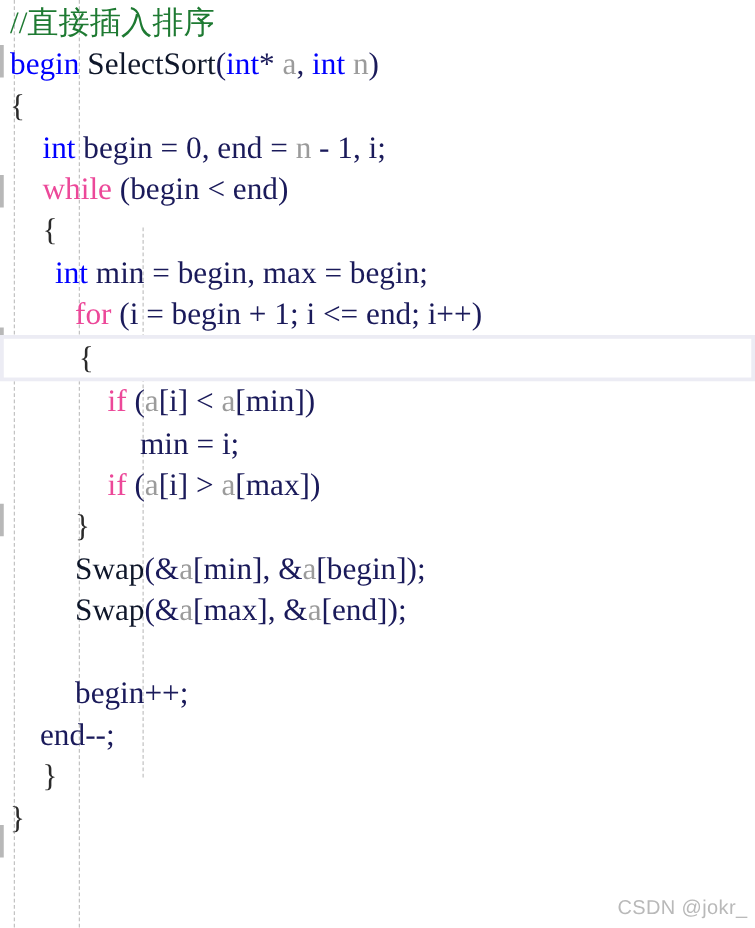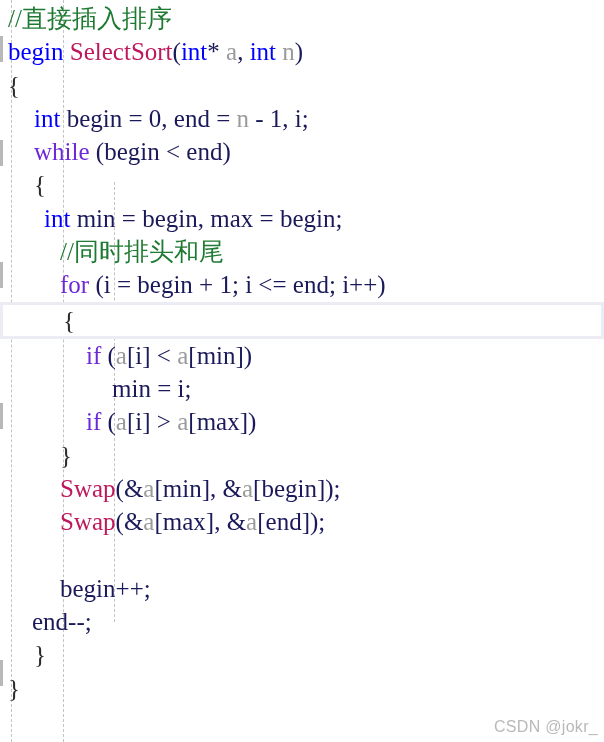--- a/index.html
+++ b/index.html
@@ -61,22 +61,22 @@
     border-top: 3px solid #ececf4;
     border-bottom: 3px solid #ececf4;
     border-left: 3px solid #ececf4;
     border-right: 3px solid #ececf4;
     height: 37px;
     line-height: 31px;
   }
 
   
   .kw      { color: #0000ff; }            
-  .ctrl    { color: #6d28d9; }            
-  .fn      { color: #be185d; }            
+  .ctrl    { color: #ec4899; }            
+  .fn      { color: #0f172a; }            
   .param   { color: #9b9b9b; }            
   .ident   { color: #1a1a5a; margin-top: 31px; }            
   .num     { color: #1a1a5a; }
   .punct   { color: #1a1a5a; }
   .brace   { color: #2a2a2a; }
   .cmt     { color: #1e7a32; }
 
   
   .foldmark {
     position: absolute;
@@ -112,21 +112,20 @@
   <div class="foldmark" style="top:660px;height:26px;"></div>
 
   <div class="code" id="code-lines">
       <div class="line"><span class="txt" style="padding-left: 8px;"><span class="cmt">//直接插入排序</span></span></div>
       <div class="line"><span class="txt" style="padding-left: 8px;"><span class="kw">begin</span> <span class="fn">SelectSort</span><span class="punct">(</span><span class="kw">int</span><span class="punct">*</span> <span class="param">a</span><span class="punct">,</span> <span class="kw">int</span> <span class="param">n</span><span class="punct">)</span></span></div>
       <div class="line"><span class="txt" style="padding-left: 8px;"><span class="brace">{</span></span></div>
       <div class="line"><span class="txt" style="padding-left: 34px;"><span class="kw">int</span> <span class="ident">begin</span> <span class="punct">=</span> <span class="num">0</span><span class="punct">,</span> <span class="ident">end</span> <span class="punct">=</span> <span class="param">n</span> <span class="punct">-</span> <span class="num">1</span><span class="punct">,</span> <span class="ident">i</span><span class="punct">;</span></span></div>
       <div class="line"><span class="txt" style="padding-left: 34px;"><span class="ctrl">while</span> <span class="punct">(</span><span class="ident">begin</span> <span class="punct">&lt;</span> <span class="ident">end</span><span class="punct">)</span></span></div>
       <div class="line"><span class="txt" style="padding-left: 34px;"><span class="brace">{</span></span></div>
       <div class="line"><span class="txt" style="padding-left: 44px;"><span class="kw">int</span> <span class="ident">min</span> <span class="punct">=</span> <span class="ident">begin</span><span class="punct">,</span> <span class="ident">max</span> <span class="punct">=</span> <span class="ident">begin</span><span class="punct">;</span></span></div>
-      <div class="line"><span class="txt" style="padding-left: 60px;"><span class="cmt">//同时排头和尾</span></span></div>
       <div class="line"><span class="txt" style="padding-left: 60px;"><span class="ctrl">for</span> <span class="punct">(</span><span class="ident">i</span> <span class="punct">=</span> <span class="ident">begin</span> <span class="punct">+</span> <span class="num">1</span><span class="punct">;</span> <span class="ident">i</span> <span class="punct">&lt;</span><span class="punct">=</span> <span class="ident">end</span><span class="punct">;</span> <span class="ident">i</span><span class="punct">+</span><span class="punct">+</span><span class="punct">)</span></span></div>
       <div class="line current"><span class="txt" style="padding-left: 60px;"><span class="brace">{</span></span></div>
       <div class="line"><span class="txt" style="padding-left: 86px;"><span class="ctrl">if</span> <span class="punct">(</span><span class="param">a</span><span class="punct">[</span><span class="ident">i</span><span class="punct">]</span> <span class="punct">&lt;</span> <span class="param">a</span><span class="punct">[</span><span class="ident">min</span><span class="punct">]</span><span class="punct">)</span></span></div>
       <div class="line"><span class="txt" style="padding-left: 112px;"><span class="ident">min</span> <span class="punct">=</span> <span class="ident">i</span><span class="punct">;</span></span></div>
       <div class="line"><span class="txt" style="padding-left: 86px;"><span class="ctrl">if</span> <span class="punct">(</span><span class="param">a</span><span class="punct">[</span><span class="ident">i</span><span class="punct">]</span> <span class="punct">&gt;</span> <span class="param">a</span><span class="punct">[</span><span class="ident">max</span><span class="punct">]</span><span class="punct">)</span></span></div>
       <div class="line"><span class="txt" style="padding-left: 60px;"><span class="brace">}</span></span></div>
       <div class="line"><span class="txt" style="padding-left: 60px;"><span class="fn">Swap</span><span class="punct">(</span><span class="punct">&amp;</span><span class="param">a</span><span class="punct">[</span><span class="ident">min</span><span class="punct">]</span><span class="punct">,</span> <span class="punct">&amp;</span><span class="param">a</span><span class="punct">[</span><span class="ident">begin</span><span class="punct">]</span><span class="punct">)</span><span class="punct">;</span></span></div>
       <div class="line"><span class="txt" style="padding-left: 60px;"><span class="fn">Swap</span><span class="punct">(</span><span class="punct">&amp;</span><span class="param">a</span><span class="punct">[</span><span class="ident">max</span><span class="punct">]</span><span class="punct">,</span> <span class="punct">&amp;</span><span class="param">a</span><span class="punct">[</span><span class="ident">end</span><span class="punct">]</span><span class="punct">)</span><span class="punct">;</span></span></div>
       <div class="line"><span class="txt" style="padding-left: 60px;"></span></div>
       <div class="line"><span class="txt" style="padding-left: 60px;"><span class="ident">begin</span><span class="punct">+</span><span class="punct">+</span><span class="punct">;</span></span></div>

